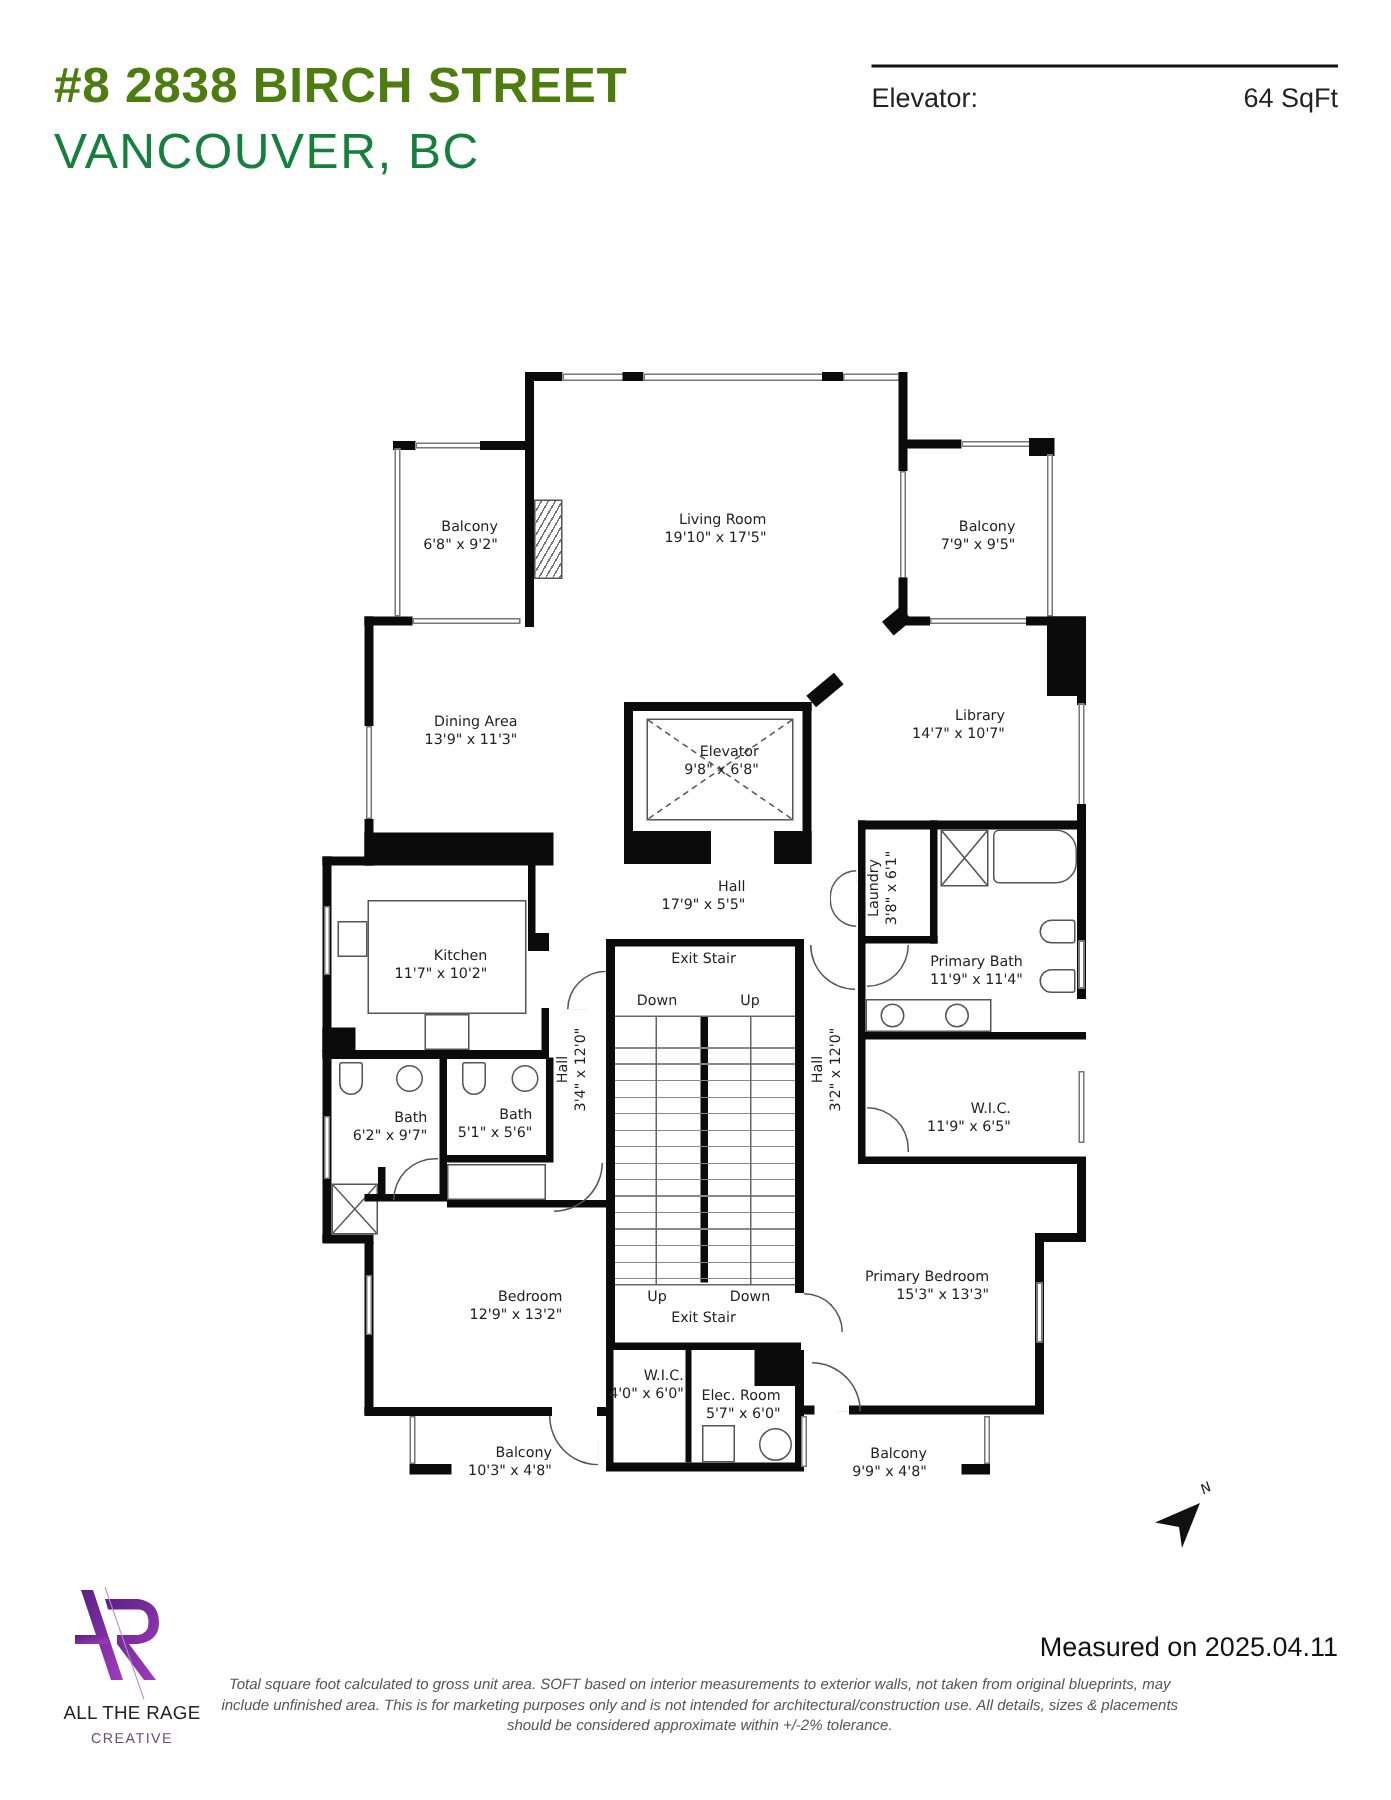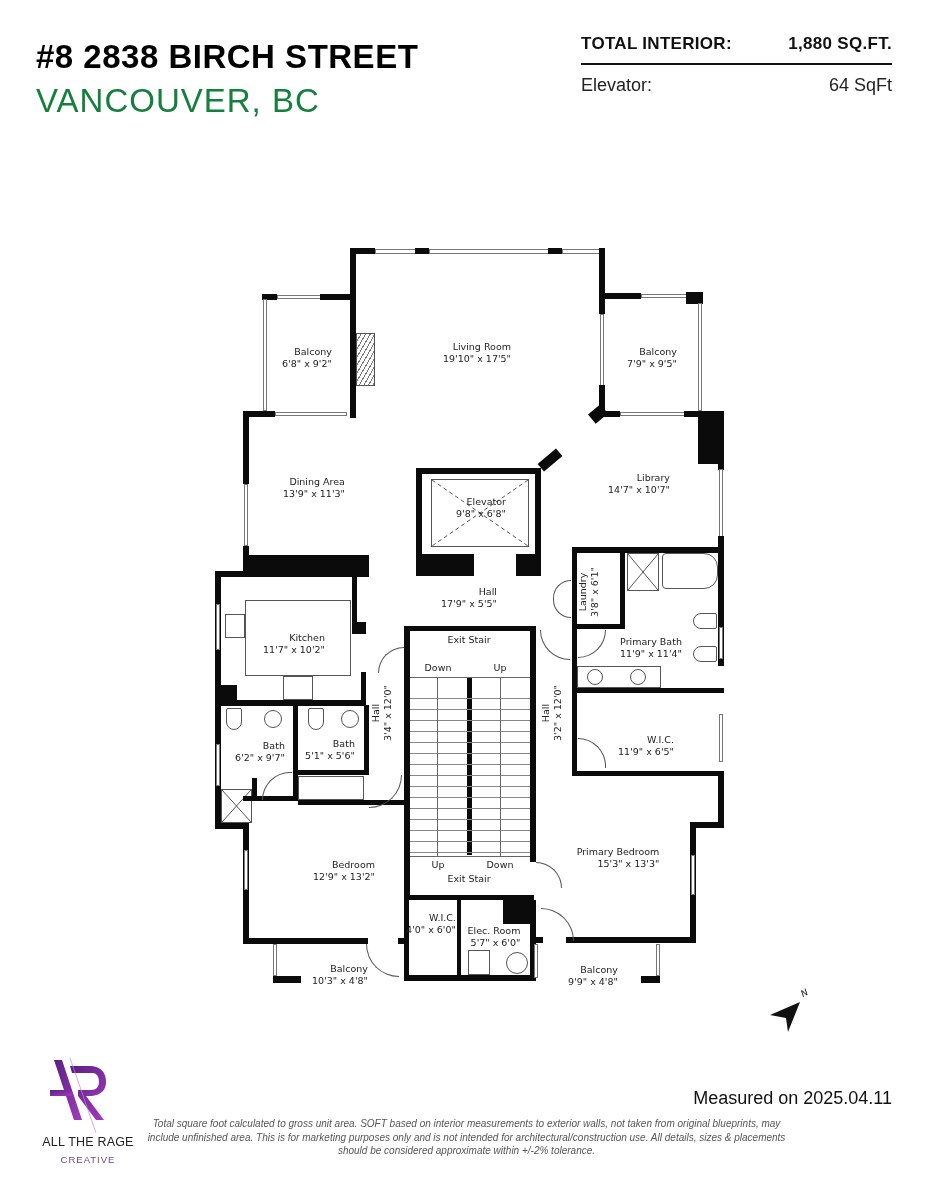--- a/index.html
+++ b/index.html
@@ -1,18 +1,18 @@
 <!DOCTYPE html>
 <html><head>
 <meta charset="utf-8">
 <style>
   html, body { margin:0; padding:0; background:#ffffff; }
   body { width:927px; height:1200px; position:relative; overflow:hidden; font-family:"DejaVu Sans", sans-serif; color:#111; }
   .abs { position:absolute; }
-  .title1 { left:36px; top:38px; font-family:"Liberation Sans", sans-serif; font-weight:bold; font-size:33px; letter-spacing:0.5px; color:#000000; white-space:nowrap; }
+  .title1 { left:36px; top:38px; font-family:"Liberation Sans", sans-serif; font-weight:bold; font-size:33px; letter-spacing:0.5px; color:#4d7c0f; white-space:nowrap; }
   .title2 { left:36px; top:82px; font-family:"Liberation Sans", sans-serif; font-size:33px; letter-spacing:1px; color:#15803d; white-space:nowrap; }
   .summary { left:581px; top:34px; width:311px; font-family:"Liberation Sans", sans-serif; }
   .sum-head { display:flex; justify-content:space-between; font-weight:bold; font-size:17px; letter-spacing:0.3px; }
   .sum-row { display:flex; justify-content:space-between; font-size:18px; color:#222; line-height:22px; }
   .sum-floor { margin-top:24px; }
   .sum-rule { height:2px; background:#111; margin:9px 0 9px 0; }
   .wall { position:absolute; background:#0b0b0b; }
   .win { position:absolute; background:#fff; border:1px solid #777; box-sizing:border-box; }
   .thin { position:absolute; border:1px solid #555; box-sizing:border-box; }
   .label { position:absolute; text-align:right; font-size:9.5px; line-height:12px; color:#222; white-space:nowrap; transform:translateX(-50%); }
@@ -24,24 +24,20 @@
   .logo-text2 { left:38px; top:1154px; width:100px; text-align:center; font-family:"Liberation Sans", sans-serif; font-size:9.5px; color:#6b4a8f; letter-spacing:1px;}
   .stair-line { position:absolute; height:1px; background:#666; }
 </style>
 </head>
 <body>
 
 <div class="abs title1">#8 2838 BIRCH STREET</div>
 <div class="abs title2">VANCOUVER, BC</div>
 
 <div class="abs summary">
-  <div class="sum-head">
-    <span>TOTAL INTERIOR:</span>
-    <span>1,880 SQ.FT.</span>
-  </div>
   <div class="sum-rule"></div>
   <div class="sum-row">
     <span>Elevator:</span>
     <span>64 SqFt</span>
   </div>
 </div>
 
 <div class="abs" style="left:0;top:0;width:927px;height:1050px;">
 
   <div class="wall" style="left:350px;top:248px;width:6px;height:170px;"></div>

